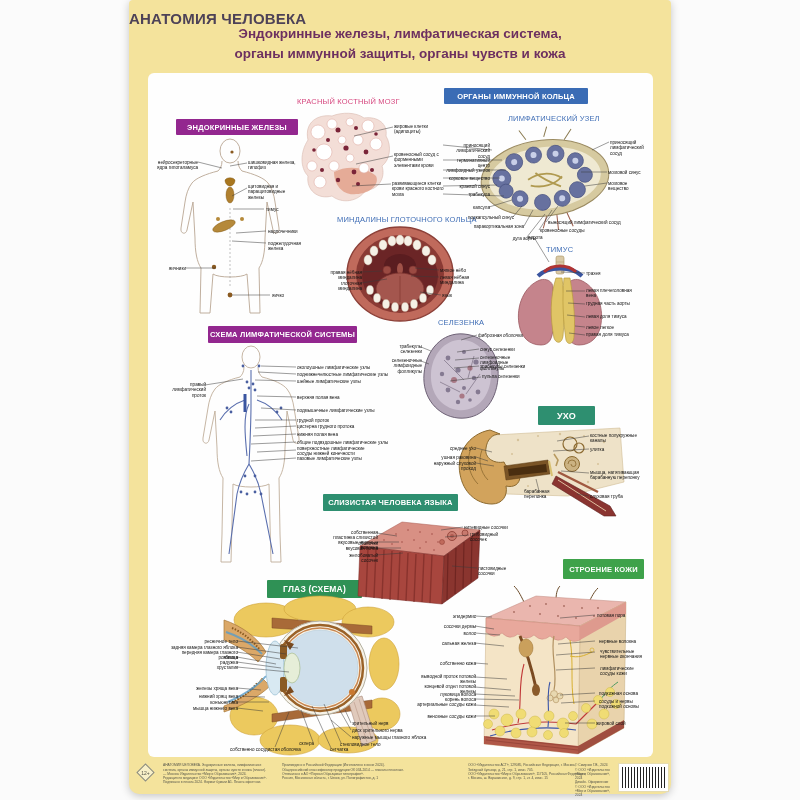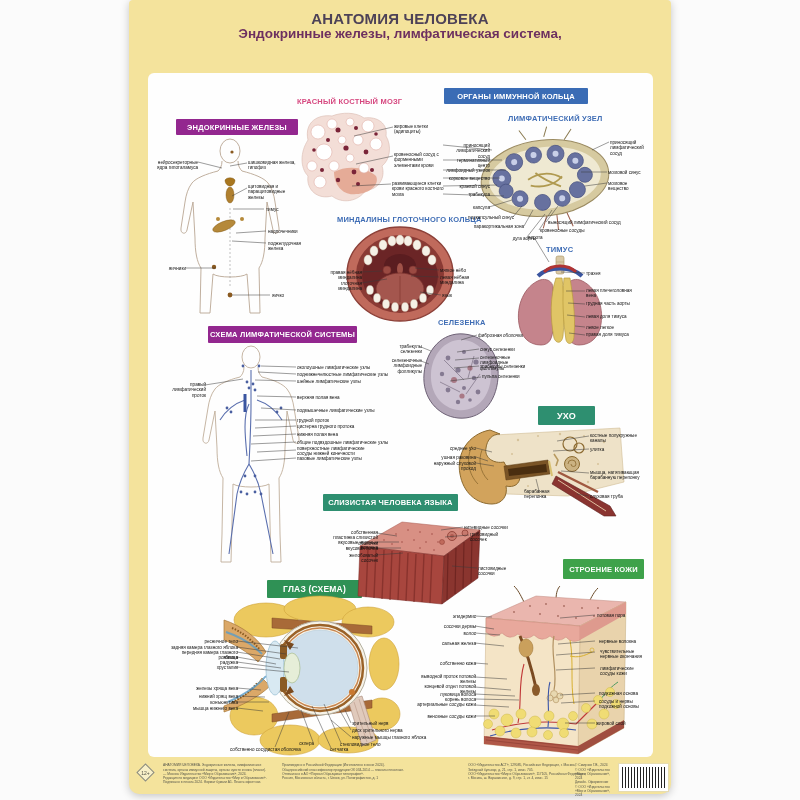--- a/index.html
+++ b/index.html
@@ -1,43 +1,44 @@
 <!DOCTYPE html>
 <html><head>
 <meta charset="utf-8">
 <style>
   *{margin:0;padding:0;box-sizing:border-box}
   html,body{background:#fbfbfb}
   .page{position:relative;width:800px;height:800px;background:#fbfbfb;font-family:"Liberation Sans",sans-serif;overflow:hidden}
   .poster{position:absolute;left:129px;top:0;width:542px;height:794px;background:#f4e39c;border-radius:4px 4px 10px 10px;box-shadow:0 2px 8px rgba(0,0,0,.22)}
   .panel{position:absolute;left:148px;top:73px;width:505px;height:684px;background:#fefefe;border-radius:6px}
-  .title{position:absolute;left:129px;top:10px;width:542px;text-align:center;font-weight:bold;font-size:15px;color:#4d4257;letter-spacing:.2px}
+  .title{position:absolute;left:129px;top:10px;width:542px;font-weight:bold;font-size:15px;color:#4d4257;letter-spacing:.2px}
   .subtitle{position:absolute;left:129px;width:542px;text-align:center;font-weight:bold;font-size:13.5px;color:#6d3060}
   .badge{position:absolute;color:#fff;font-weight:bold;font-size:7.5px;display:flex;align-items:center;justify-content:center;text-align:center;letter-spacing:.2px;border-radius:1px}
-  .sect{position:absolute;font-weight:bold;font-size:7.5px;letter-spacing:.2px;color:#3f6db5;white-space:nowrap}
+  .sect{position:absolute;font-weight:normal;font-size:7.5px;letter-spacing:.2px;color:#3f6db5;white-space:nowrap}
   .lb{position:absolute;font-size:9.2px;line-height:1.12;color:#141414;transform:scale(.5);transform-origin:0 0}
   .lb.r{text-align:right}
   .ill{position:absolute;overflow:visible}
   .ov{position:absolute;left:0;top:0;pointer-events:none}
   .ov line{stroke:#3a3a3a;stroke-width:.5}
   .fp{position:absolute;font-size:6.6px;line-height:1.3;color:#55554a;white-space:pre-line;transform:scale(.5);transform-origin:0 0}
   .age{position:absolute;left:139px;top:766px;width:13px;height:13px;border:1px solid #8a8a78;transform:rotate(45deg);background:#f8f0c8}
   .age span{position:absolute;inset:0;display:flex;align-items:center;justify-content:center;transform:rotate(-45deg);font-size:5px;color:#55554a}
   .barcode{position:absolute;left:619px;top:764px;width:49px;height:27px;background:#fff;border:3px solid #fff;box-shadow:0 0 0 1px #e6dcb0}
   .barcode i{display:block;width:100%;height:100%;background:repeating-linear-gradient(90deg,#222 0 1px,#fff 1px 3px)}
 </style>
 </head>
 <body>
 
 <div class="page">
  <div class="poster"></div>
  <div class="panel"></div>
 
  <div class="title">АНАТОМИЯ ЧЕЛОВЕКА</div>
  <div class="subtitle" style="top:26px">Эндокринные железы, лимфатическая система,</div>
+ <div class="subtitle" style="top:46px">органы иммунной защиты, органы чувств и кожа</div>
 
  <div class="badge" style="left:176px;top:119px;width:122px;height:16px;background:#93278f">ЭНДОКРИННЫЕ ЖЕЛЕЗЫ</div>
  <div class="sect" style="left:297px;top:97px;color:#d6477f">КРАСНЫЙ КОСТНЫЙ МОЗГ</div>
  <div class="badge" style="left:444px;top:88px;width:144px;height:16px;background:#3a6cb5">ОРГАНЫ ИММУННОЙ КОЛЬЦА</div>
  <div class="sect" style="left:508px;top:114px">ЛИМФАТИЧЕСКИЙ УЗЕЛ</div>
  <div class="sect" style="left:337px;top:215px">МИНДАЛИНЫ ГЛОТОЧНОГО КОЛЬЦА</div>
  <div class="sect" style="left:546px;top:245px">ТИМУС</div>
  <div class="sect" style="left:438px;top:318px">СЕЛЕЗЕНКА</div>
  <div class="badge" style="left:208px;top:326px;width:149px;height:17px;background:#93278f">СХЕМА ЛИМФАТИЧЕСКОЙ СИСТЕМЫ</div>
  <div class="badge" style="left:538px;top:406px;width:57px;height:19px;background:#2e8f70;font-size:9px">УХО</div>

